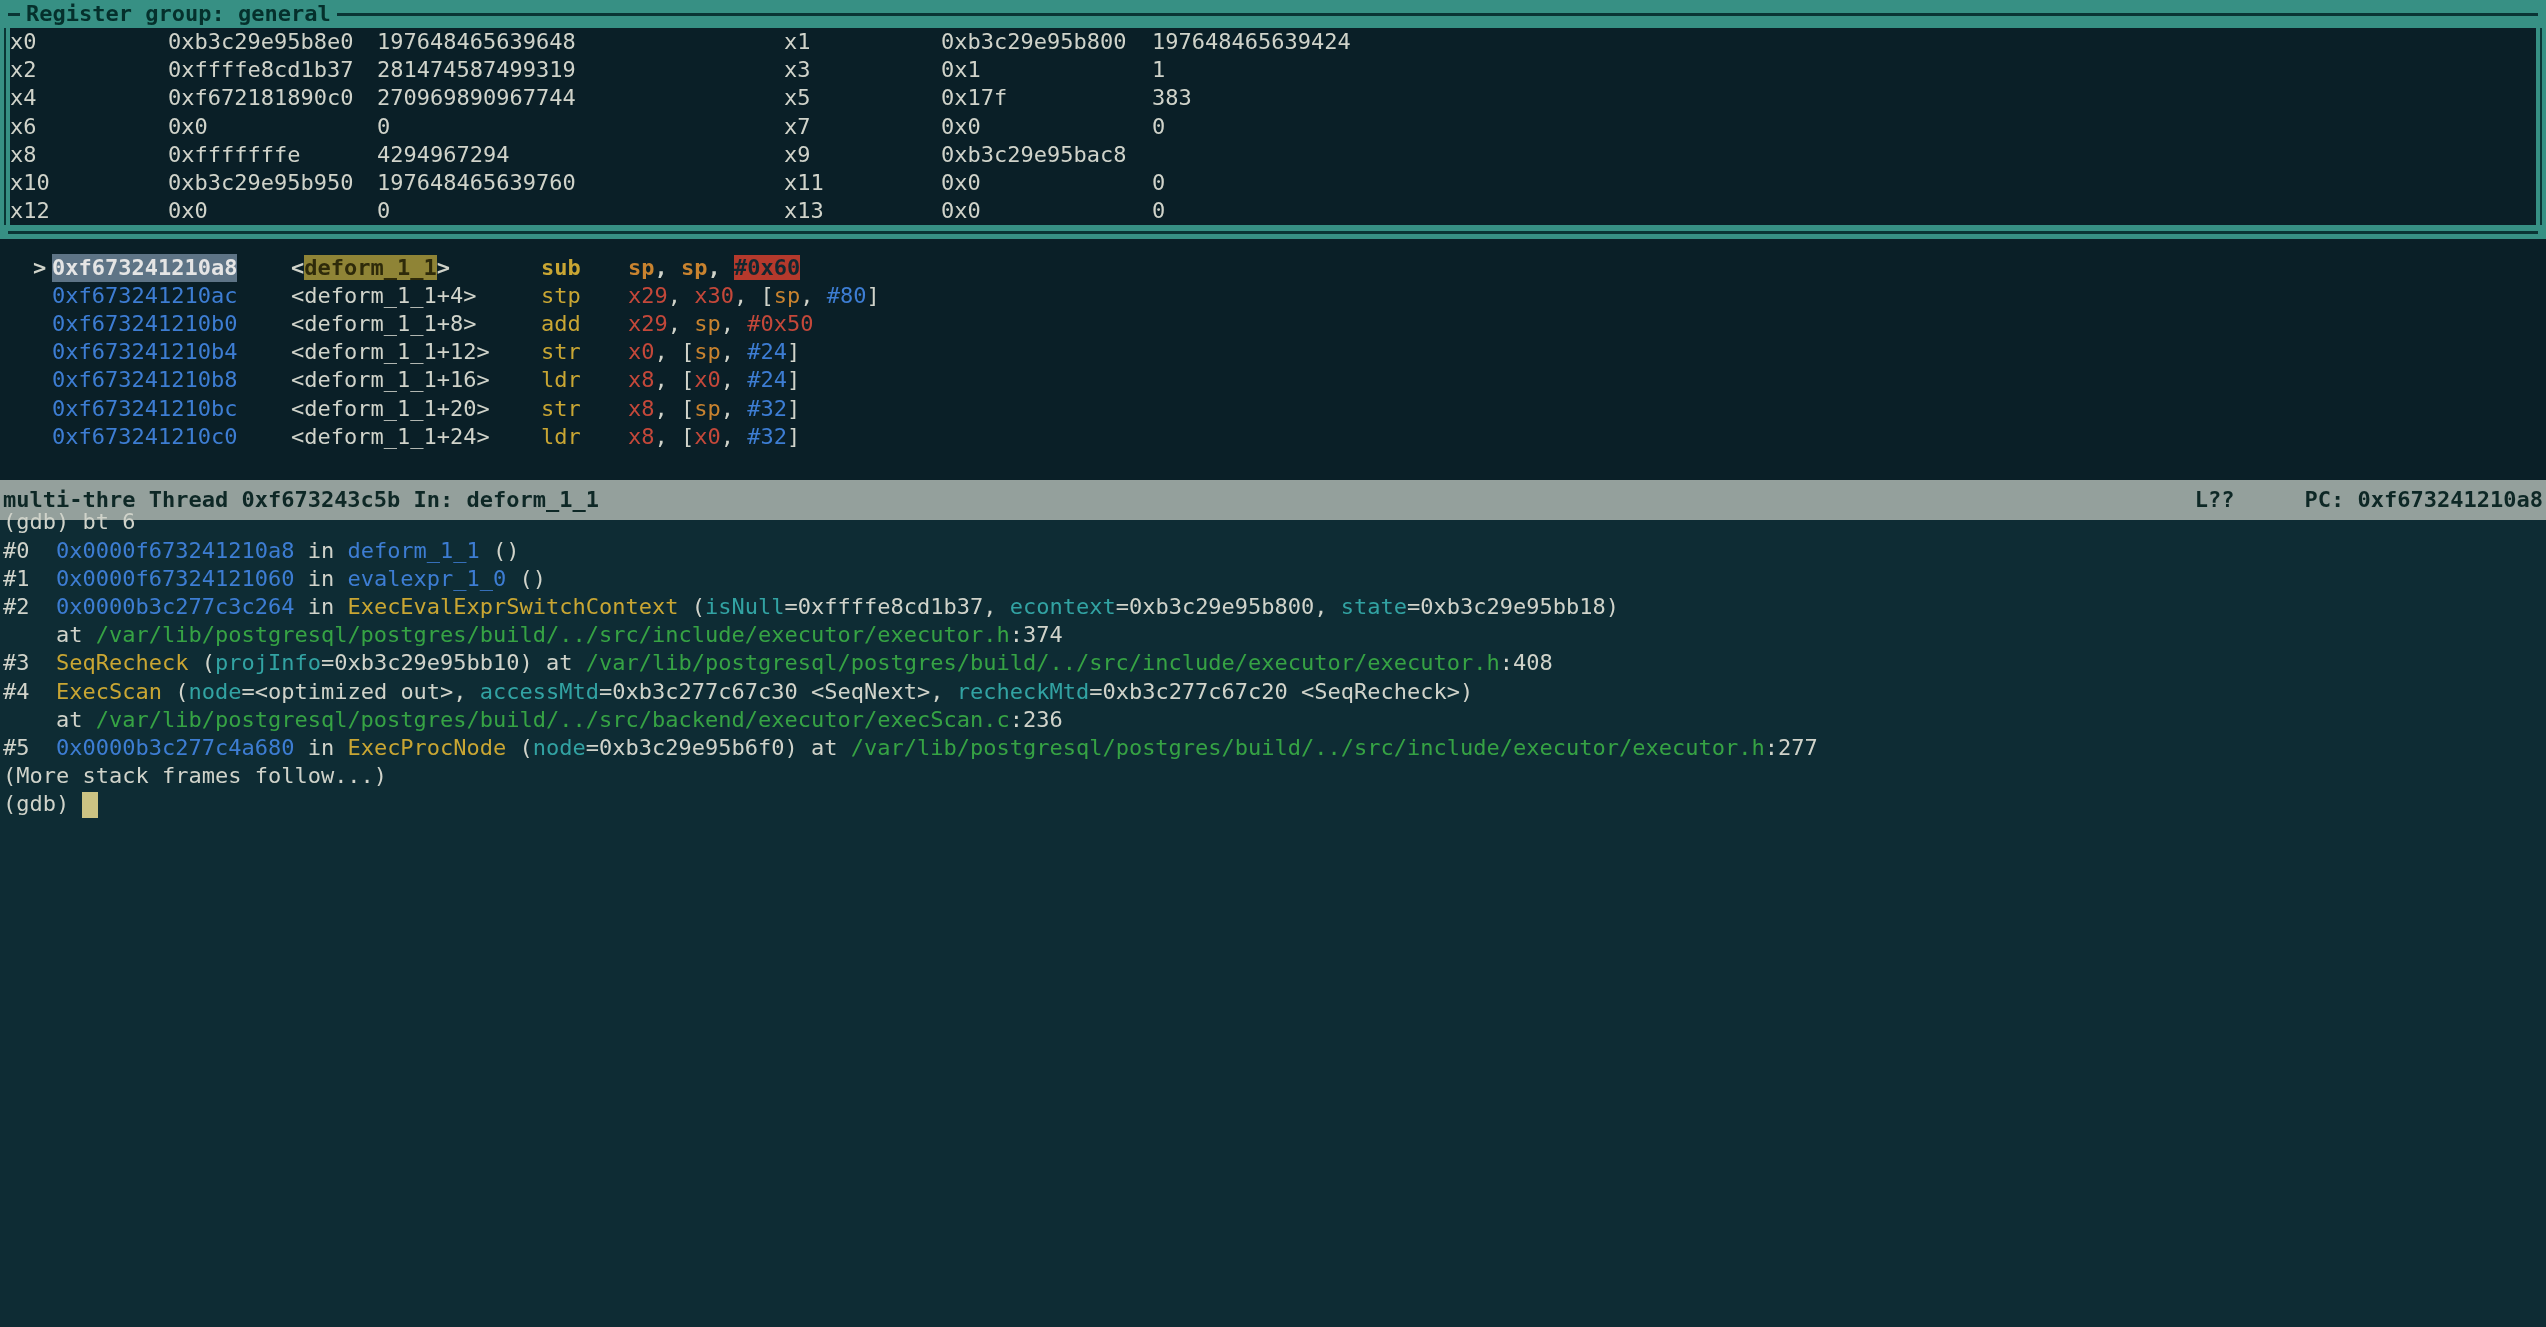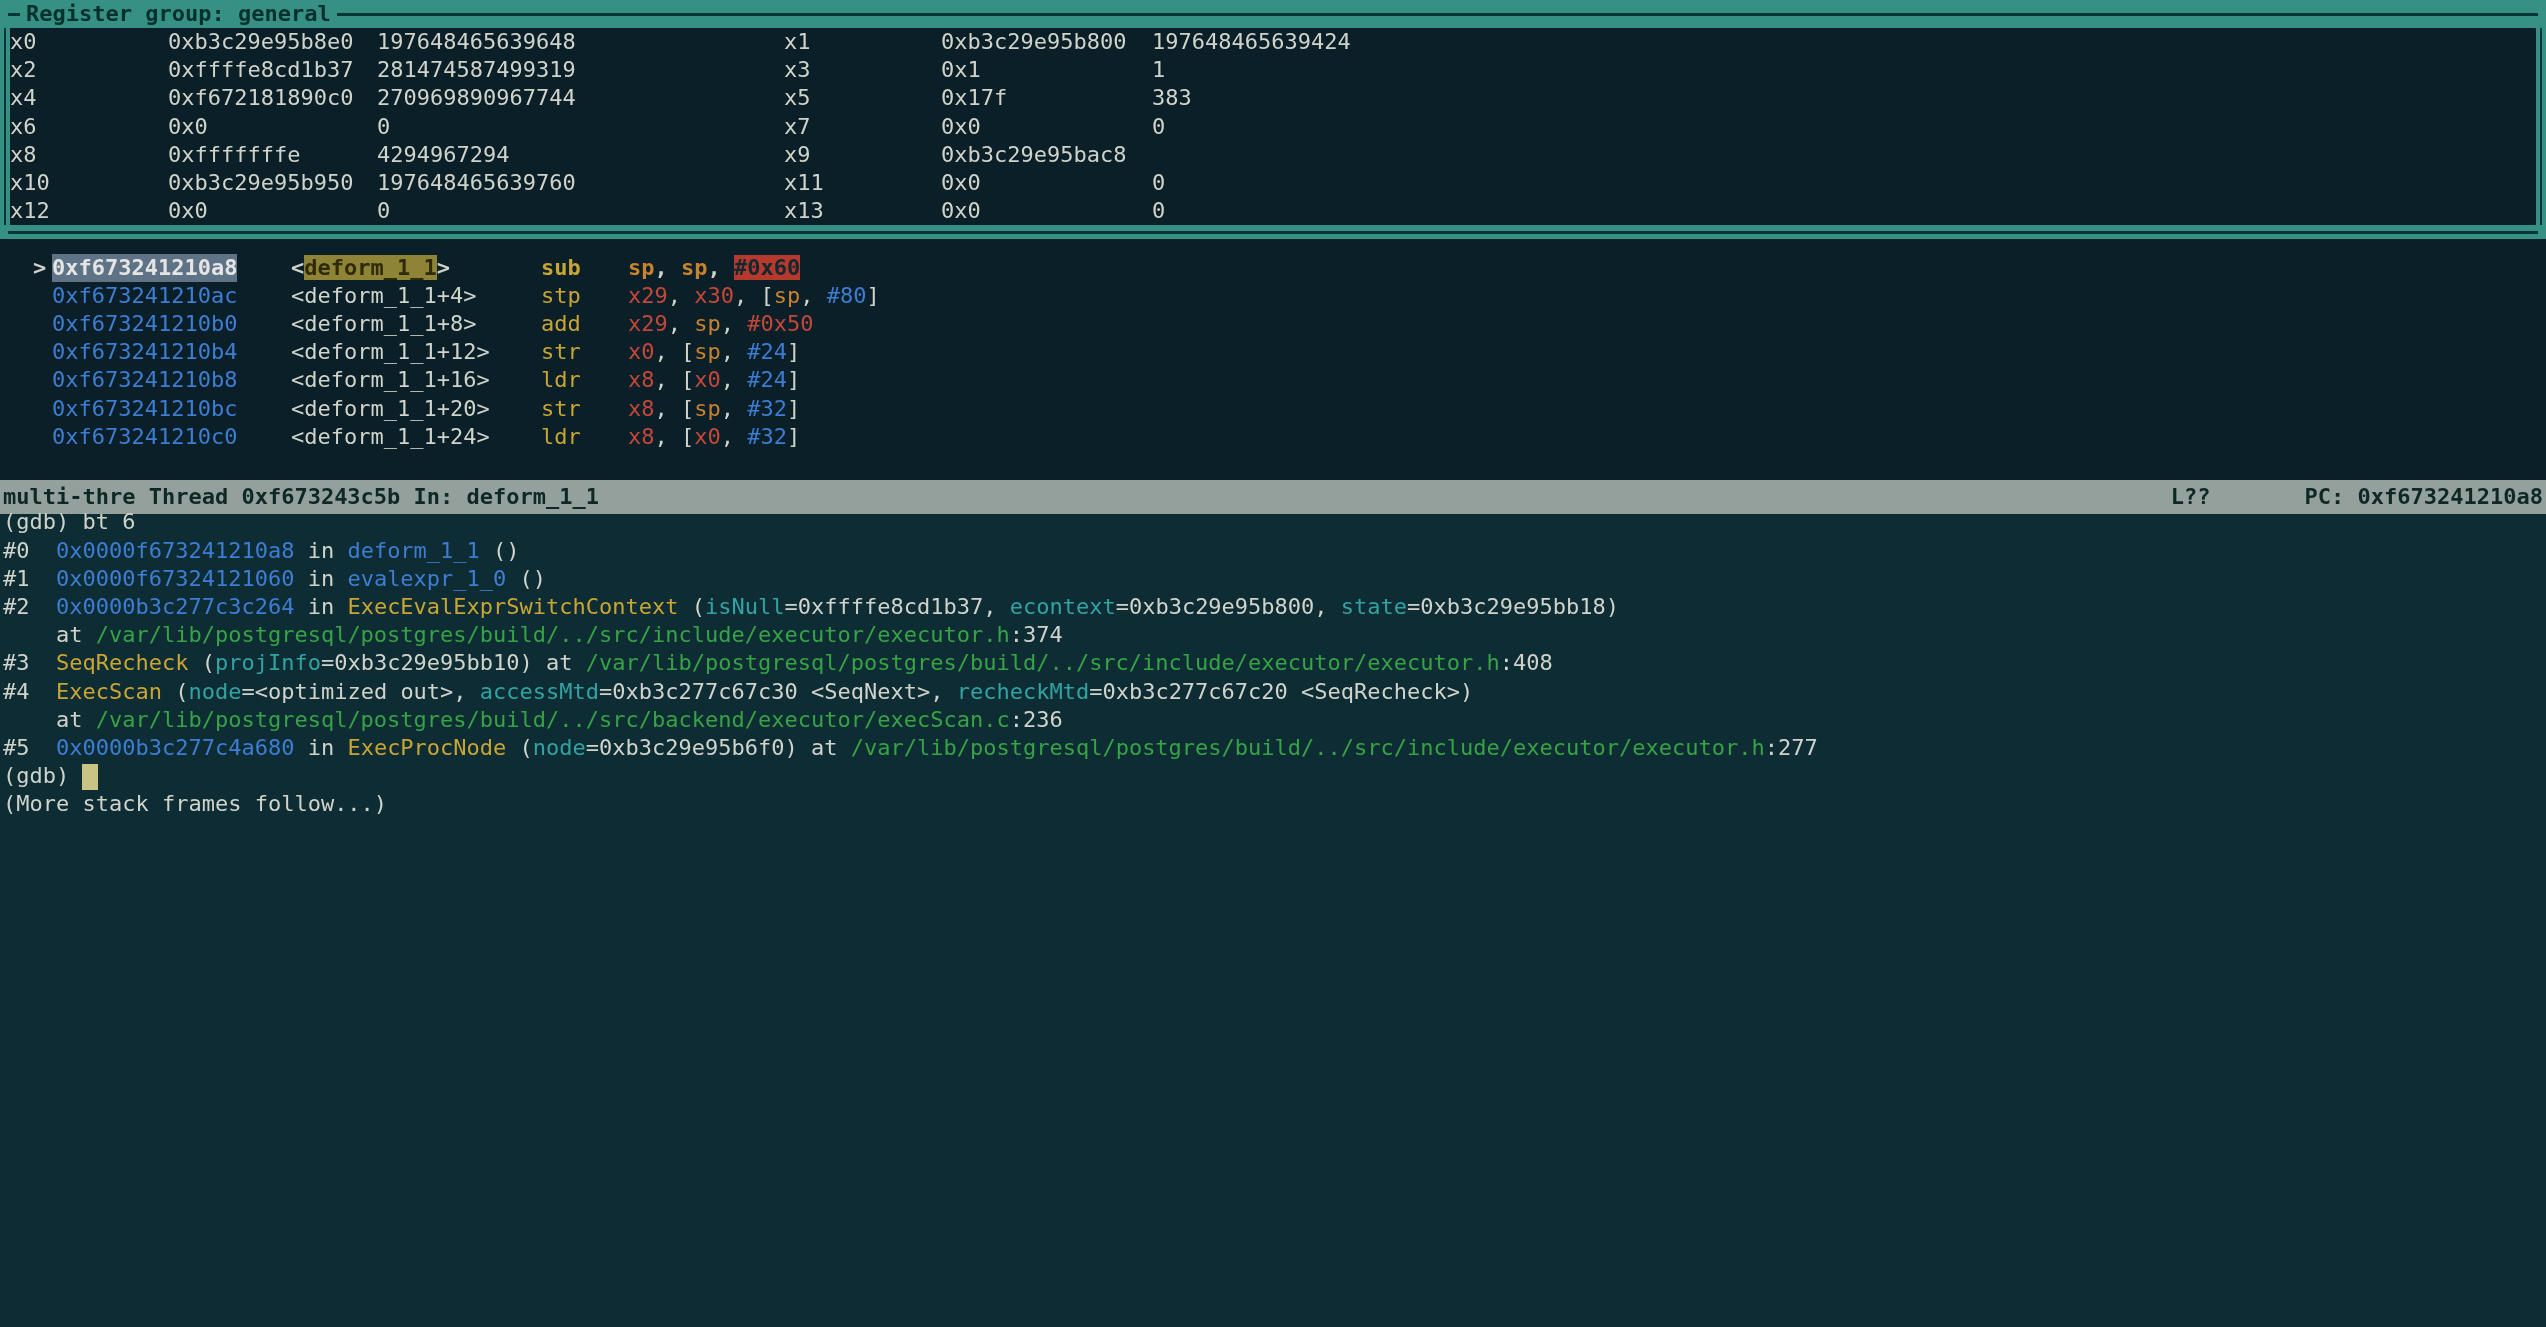--- a/index.html
+++ b/index.html
@@ -57,23 +57,23 @@
   .c-r { color: #c4483a; }
   .c-o { color: #c9832f; }
   .c-c { color: #32a3a3; }
   .c-g { color: #36a344; }
   .c-hb { background: #5e7486; color: #e5e5e5; }
   .c-hy { background: #8f8436; color: #2e2a0a; }
   .c-hr { background: #b5392c; color: #122730; }
 
   
   .status-bar {
-    position: absolute; top: 480px; left: 0; right: 0; height: 34px;
+    position: absolute; top: 480px; left: 0; right: 0; height: 40px;
     background: #94a09c; color: #0e2826; font-weight: bold;
-    display: flex; align-items: center; padding: 0 3px; white-space: pre; gap: 24px;
+    display: flex; align-items: center; padding: 0 3px; white-space: pre;
   }
   .status-left { flex: 0 0 auto; }
   .status-spacer { flex: 1 1 auto; }
   .status-line { margin-right: 70px; }
 
   
   .console { position: absolute; top: 508.4px; left: 0; right: 0; padding-left: 3px; }
   .con-line { height: 28.2px; white-space: pre; }
   .cursor { display: inline-block; width: 15.9px; height: 26px; background: #cbc383; vertical-align: middle; }
 </style>
@@ -176,18 +176,18 @@
     <div>
         <div class="con-line"><span class="c-d">(gdb) bt 6</span></div>
         <div class="con-line"><span class="c-d">#0  </span><span class="c-b">0x0000f673241210a8</span><span class="c-d"> in </span><span class="c-b">deform_1_1</span><span class="c-d"> ()</span></div>
         <div class="con-line"><span class="c-d">#1  </span><span class="c-b">0x0000f67324121060</span><span class="c-d"> in </span><span class="c-b">evalexpr_1_0</span><span class="c-d"> ()</span></div>
         <div class="con-line"><span class="c-d">#2  </span><span class="c-b">0x0000b3c277c3c264</span><span class="c-d"> in </span><span class="c-y">ExecEvalExprSwitchContext</span><span class="c-d"> (</span><span class="c-c">isNull</span><span class="c-d">=0xffffe8cd1b37, </span><span class="c-c">econtext</span><span class="c-d">=0xb3c29e95b800, </span><span class="c-c">state</span><span class="c-d">=0xb3c29e95bb18)</span></div>
         <div class="con-line"><span class="c-d">    at </span><span class="c-g">/var/lib/postgresql/postgres/build/../src/include/executor/executor.h</span><span class="c-d">:374</span></div>
         <div class="con-line"><span class="c-d">#3  </span><span class="c-y">SeqRecheck</span><span class="c-d"> (</span><span class="c-c">projInfo</span><span class="c-d">=0xb3c29e95bb10) at </span><span class="c-g">/var/lib/postgresql/postgres/build/../src/include/executor/executor.h</span><span class="c-d">:408</span></div>
         <div class="con-line"><span class="c-d">#4  </span><span class="c-y">ExecScan</span><span class="c-d"> (</span><span class="c-c">node</span><span class="c-d">=&lt;optimized out&gt;, </span><span class="c-c">accessMtd</span><span class="c-d">=0xb3c277c67c30 &lt;SeqNext&gt;, </span><span class="c-c">recheckMtd</span><span class="c-d">=0xb3c277c67c20 &lt;SeqRecheck&gt;)</span></div>
         <div class="con-line"><span class="c-d">    at </span><span class="c-g">/var/lib/postgresql/postgres/build/../src/backend/executor/execScan.c</span><span class="c-d">:236</span></div>
         <div class="con-line"><span class="c-d">#5  </span><span class="c-b">0x0000b3c277c4a680</span><span class="c-d"> in </span><span class="c-y">ExecProcNode</span><span class="c-d"> (</span><span class="c-c">node</span><span class="c-d">=0xb3c29e95b6f0) at </span><span class="c-g">/var/lib/postgresql/postgres/build/../src/include/executor/executor.h</span><span class="c-d">:277</span></div>
+        <div class="con-line"><span class="c-d">(More stack frames follow...)</span></div>
         <div class="con-line"><span class="c-d">(gdb) </span><span class="cursor"></span></div>
-        <div class="con-line"><span class="c-d">(More stack frames follow...)</span></div>
       </div>
   </div>
 
 </div>
 
 </body></html>

